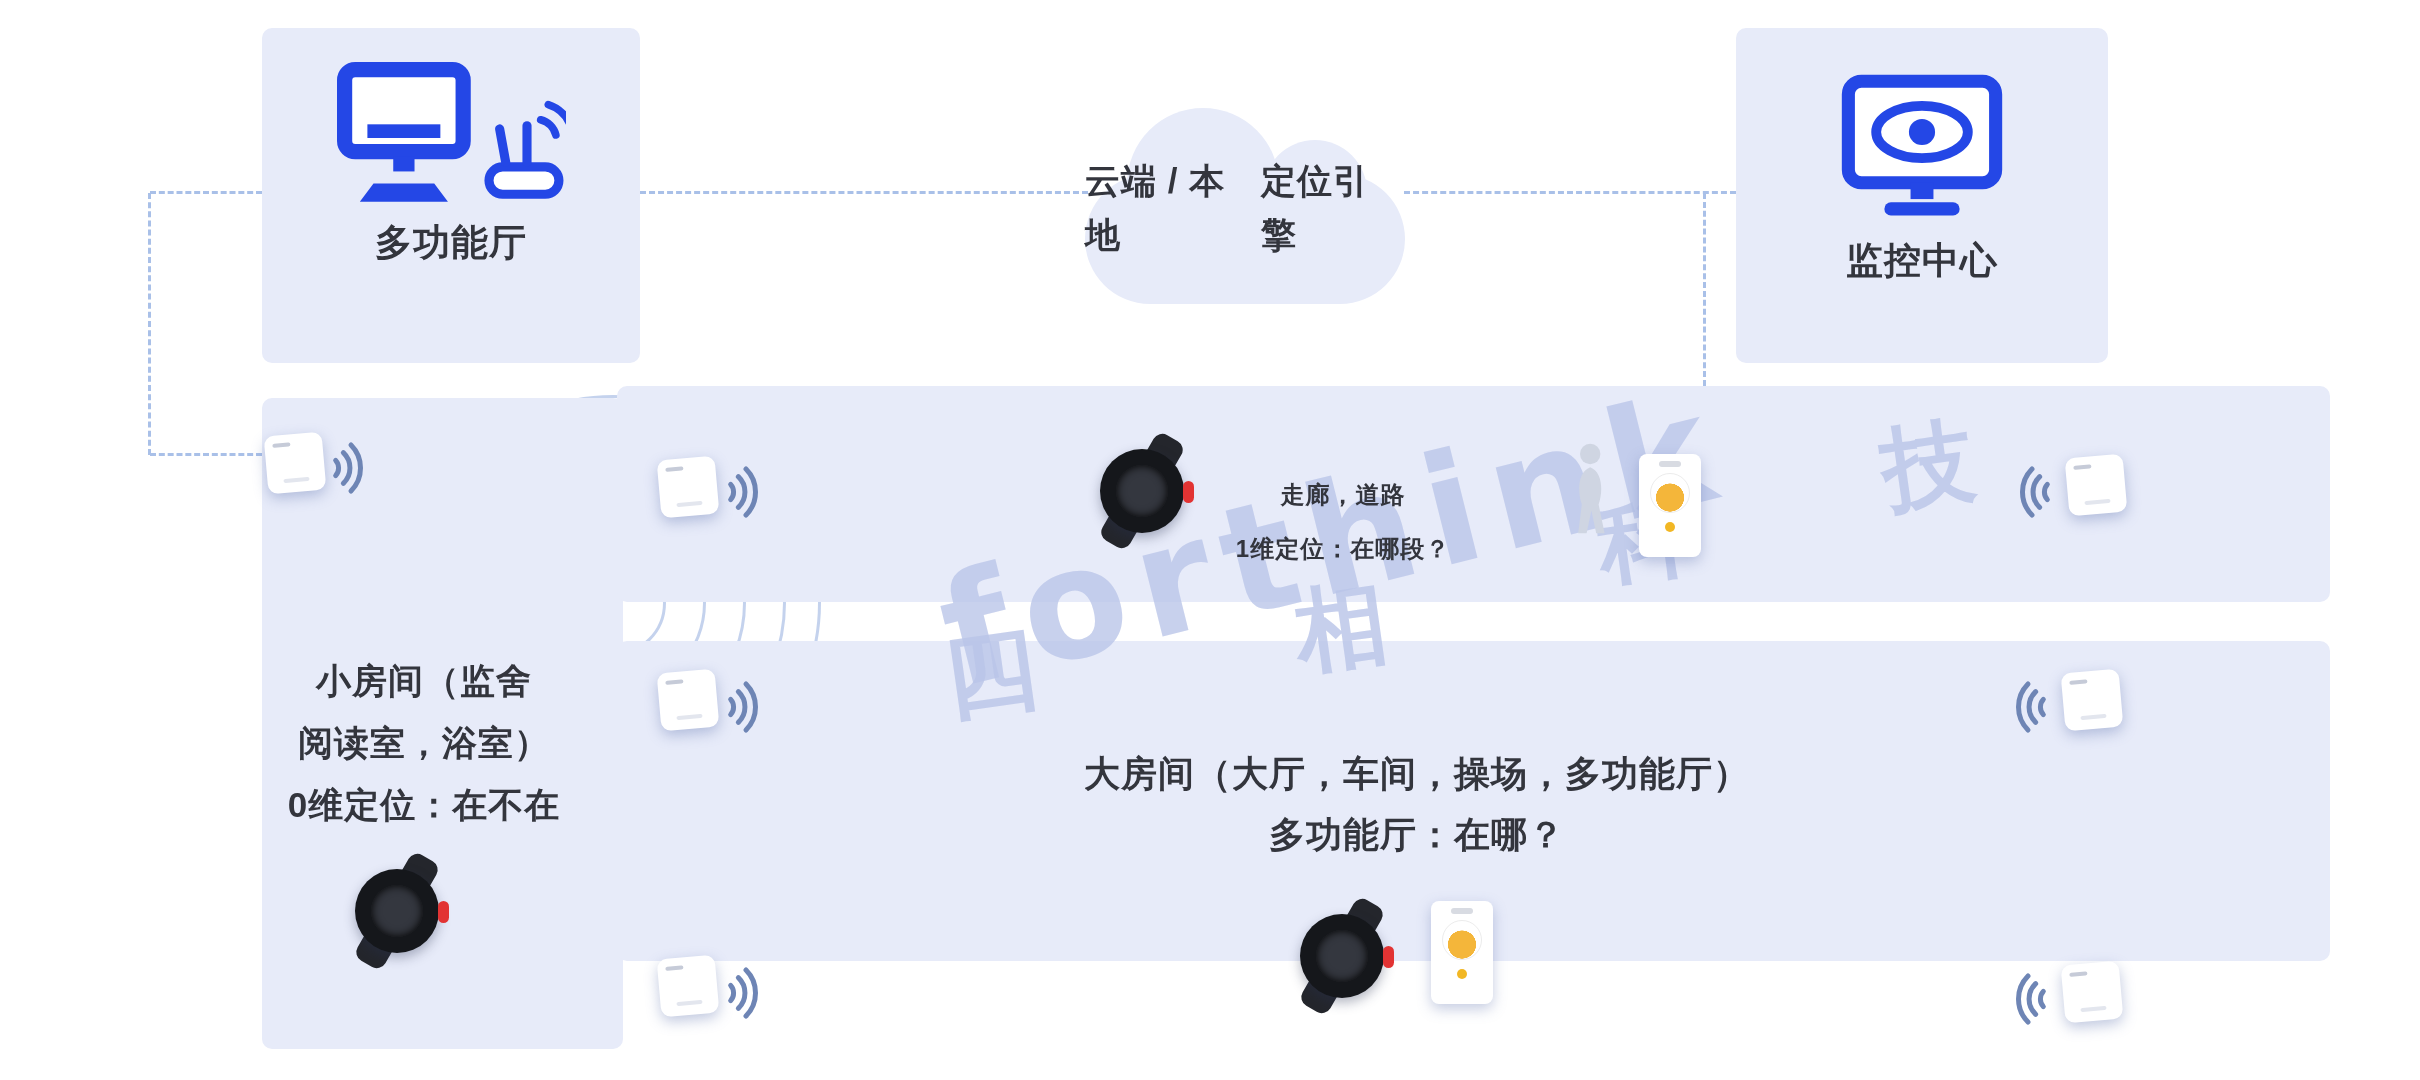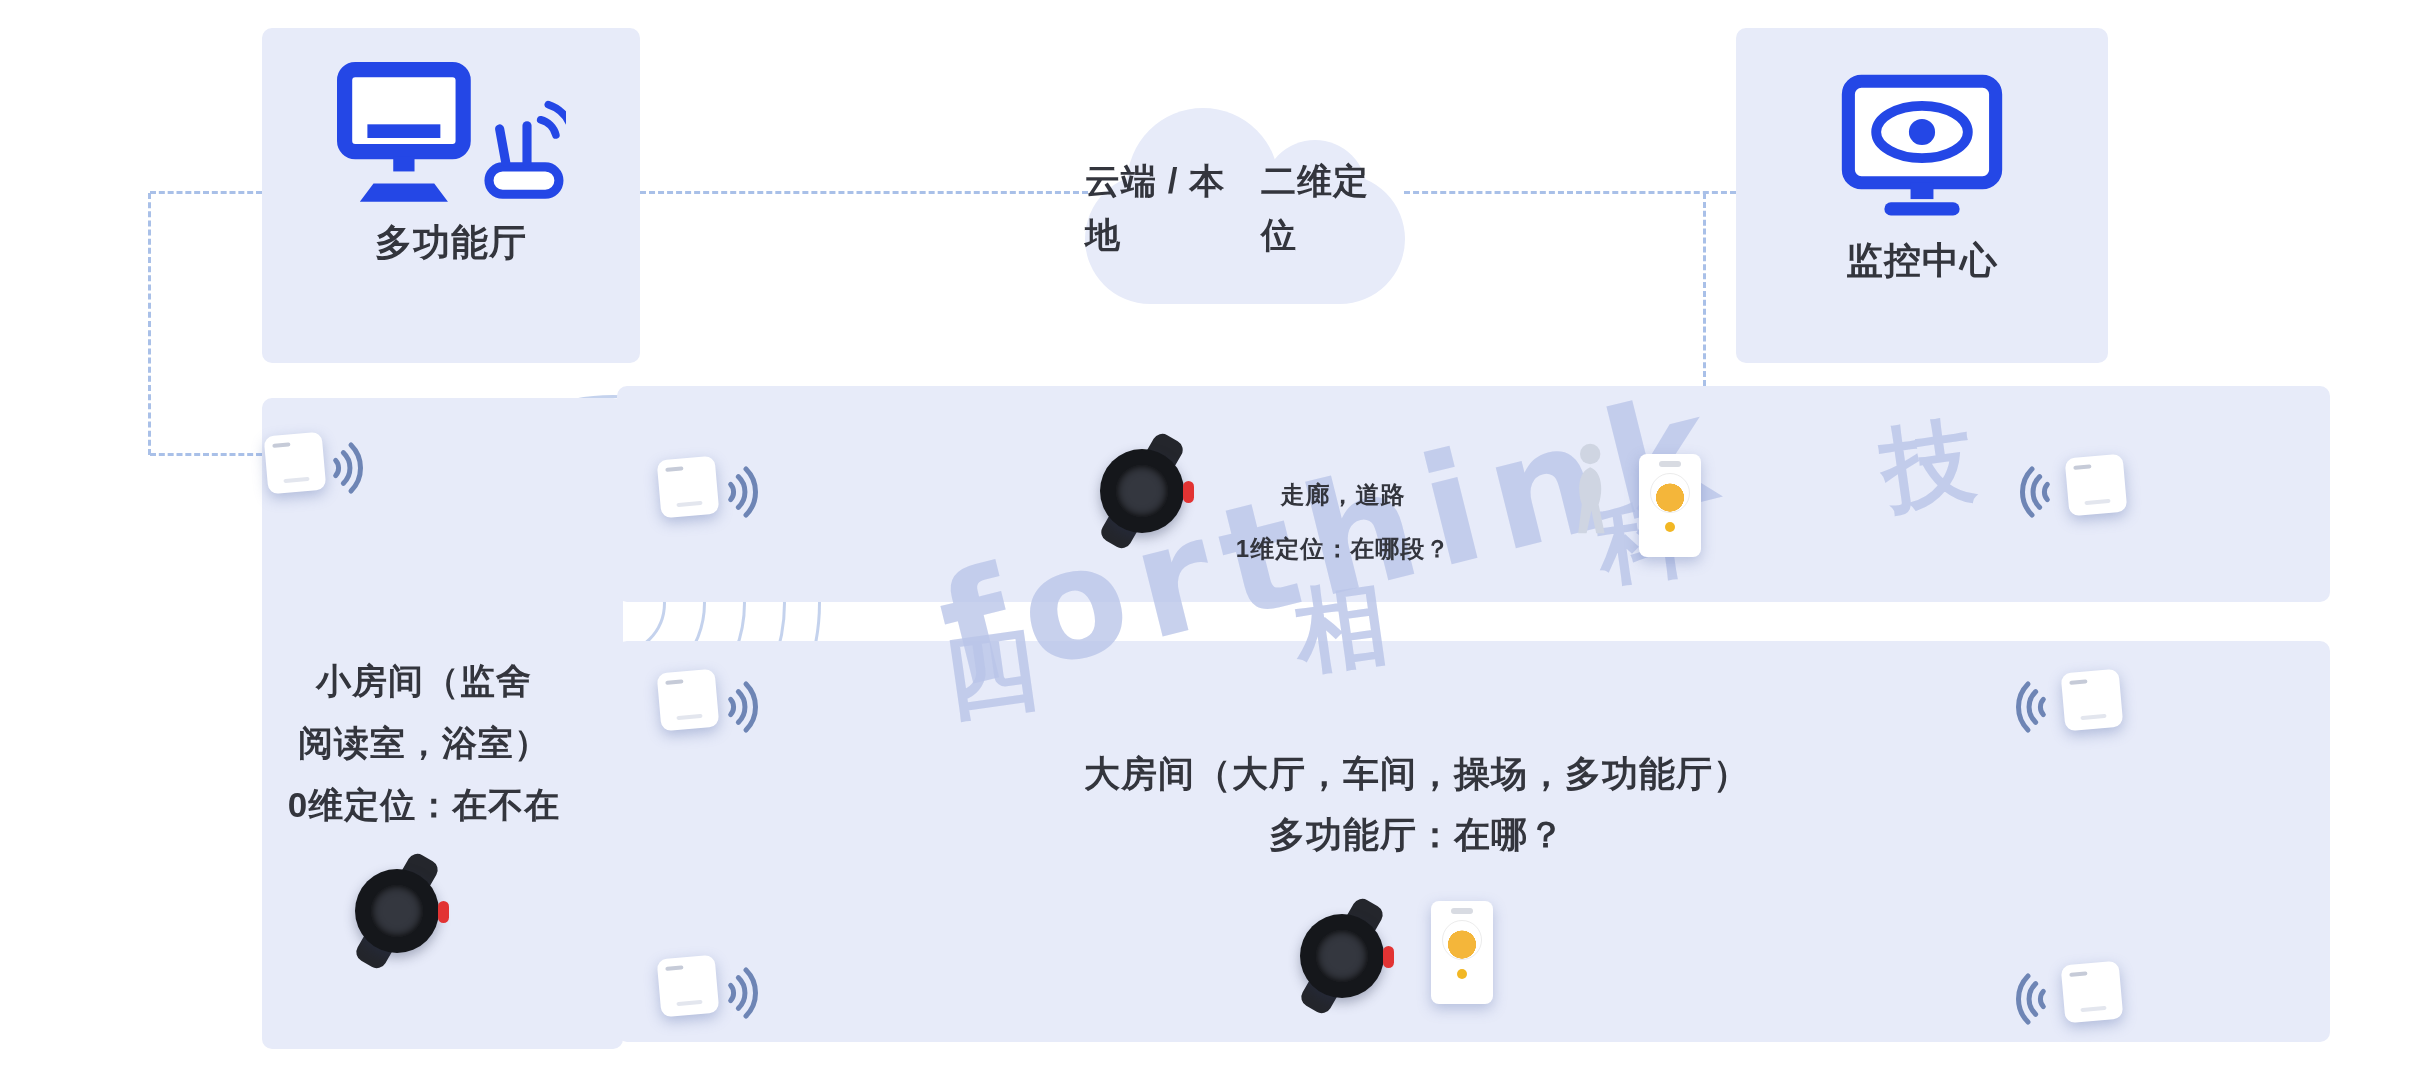--- a/index.html
+++ b/index.html
@@ -101,21 +101,21 @@
       <div class="node-label">多功能厅</div>
     </div>
   </section>
 
   <div class="cloud">
     <span class="bump1"></span>
     <span class="bump2"></span>
     <span class="base"></span>
     <div class="cloud-text">
       <span>云端 / 本地</span>
-      <span>二维定位</span>
+      <span>定位引擎</span>
     </div>
   </div>
 
   <section class="panel" style="left:1736px;top:28px;width:372px;height:335px;">
     <div class="panel-inner" style="padding-top:40px;">
       <svg width="180" height="164" viewBox="0 0 110 100">
         <rect x="10" y="8" width="90" height="62" rx="8" fill="#ffffff" stroke="#2447E6" stroke-width="8"></rect>
         <ellipse cx="55" cy="39" rx="28" ry="16" fill="none" stroke="#2447E6" stroke-width="6"></ellipse>
         <circle cx="55" cy="39" r="8" fill="#2447E6"></circle>
         <rect x="48" y="70" width="14" height="10" fill="#2447E6"></rect>
@@ -174,21 +174,21 @@
       <span class="dot"></span>
     </div>
     <svg class="wifi left" style="left:1392px;top:74px;" viewBox="0 0 24 32">
       <path d="M4 12 a6 6 0 0 1 0 8"></path>
         <path d="M8 8 a11 11 0 0 1 0 16"></path>
         <path d="M12 4 a17 17 0 0 1 0 24"></path>
     </svg>
     <div class="anchor" style="left:1450px;top:70px;"></div>
   </section>
 
-  <section class="panel" style="left:617px;top:641px;width:1713px;height:401px;">
+  <section class="panel" style="left:617px;top:641px;width:1713px;height:320px;">
     <div class="anchor" style="left:42px;top:30px;"></div>
     <svg class="wifi" style="left:106px;top:34px;" viewBox="0 0 24 32">
       <path d="M4 12 a6 6 0 0 1 0 8"></path>
         <path d="M8 8 a11 11 0 0 1 0 16"></path>
         <path d="M12 4 a17 17 0 0 1 0 24"></path>
     </svg>
     <svg class="wifi left" style="left:1388px;top:34px;" viewBox="0 0 24 32">
       <path d="M4 12 a6 6 0 0 1 0 8"></path>
         <path d="M8 8 a11 11 0 0 1 0 16"></path>
         <path d="M12 4 a17 17 0 0 1 0 24"></path>

